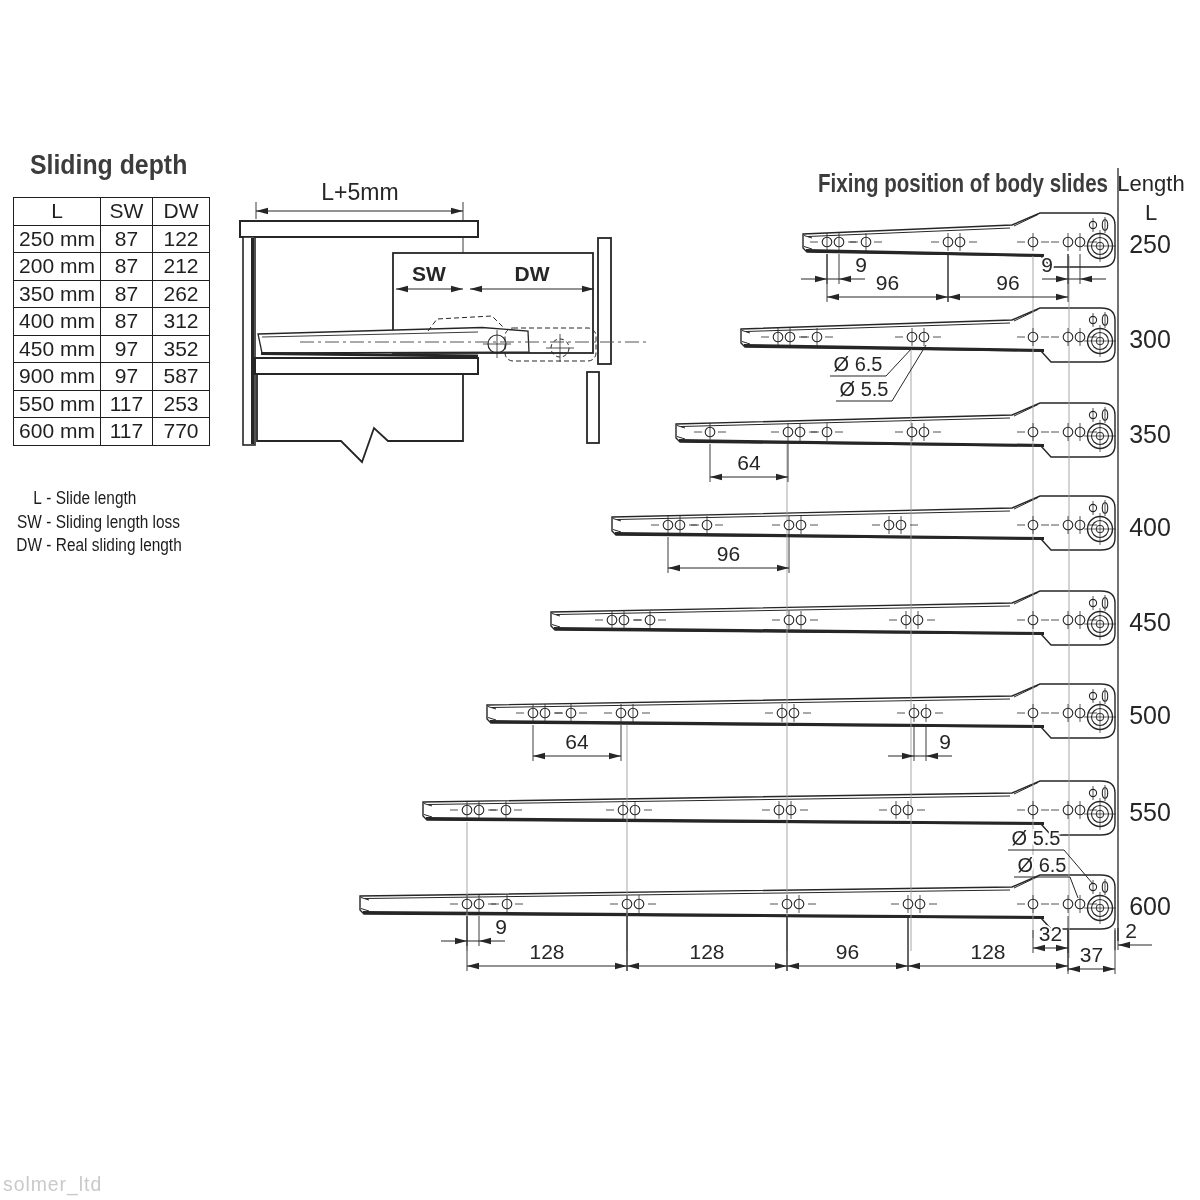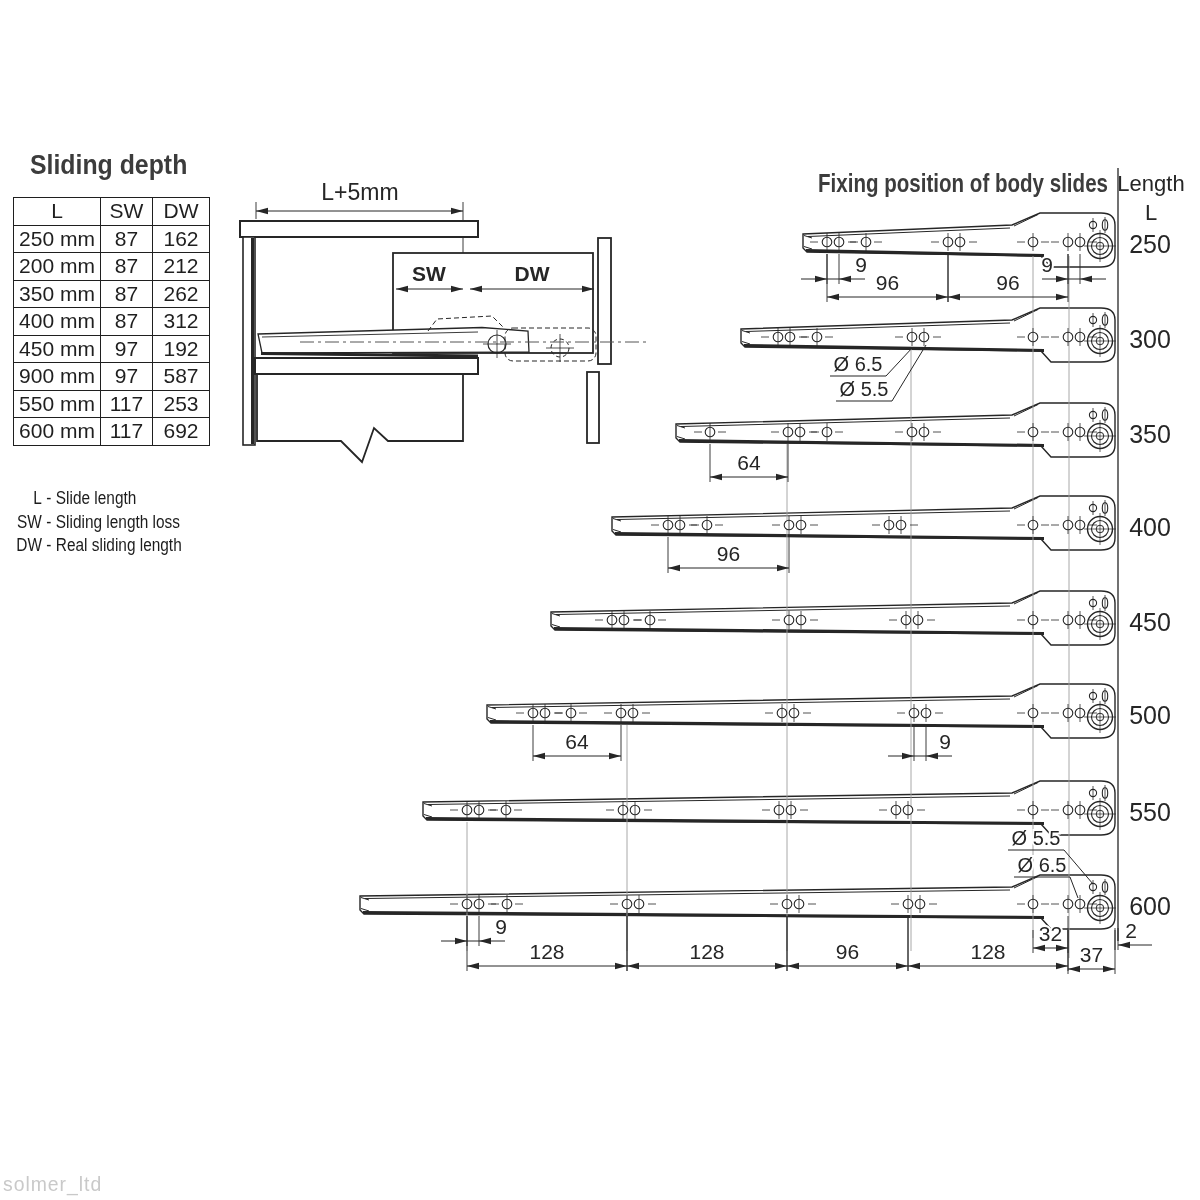--- a/index.html
+++ b/index.html
@@ -34,56 +34,56 @@
       <tr>
         <th>L</th>
         <th>SW</th>
         <th>DW</th>
       </tr>
     </thead>
   <tbody>
       <tr>
         <td>250 mm</td>
         <td>87</td>
-        <td>162</td>
+        <td>122</td>
       </tr>
       <tr>
         <td>200 mm</td>
         <td>87</td>
         <td>212</td>
       </tr>
       <tr>
         <td>350 mm</td>
         <td>87</td>
         <td>262</td>
       </tr>
       <tr>
         <td>400 mm</td>
         <td>87</td>
         <td>312</td>
       </tr>
       <tr>
         <td>450 mm</td>
         <td>97</td>
-        <td>192</td>
+        <td>352</td>
       </tr>
       <tr>
         <td>900 mm</td>
         <td>97</td>
         <td>587</td>
       </tr>
       <tr>
         <td>550 mm</td>
         <td>117</td>
         <td>253</td>
       </tr>
       <tr>
         <td>600 mm</td>
         <td>117</td>
-        <td>692</td>
+        <td>770</td>
       </tr>
     </tbody>
 </table>
 
 <div id="legend">
     <div class="legend-row">
       <span class="legend-abbr">L</span>
       <span class="legend-dash">-</span>
       <span>Slide length</span>
     </div>

